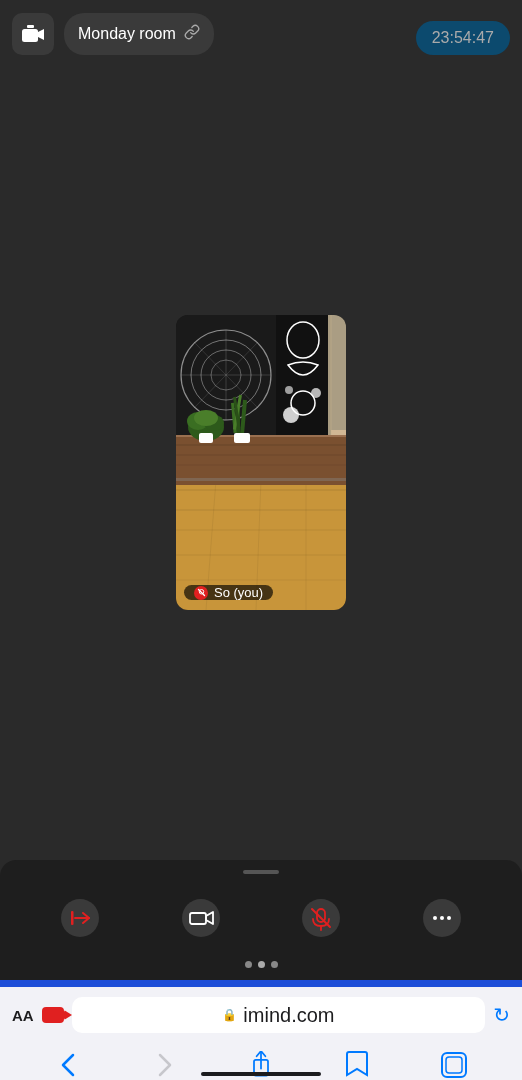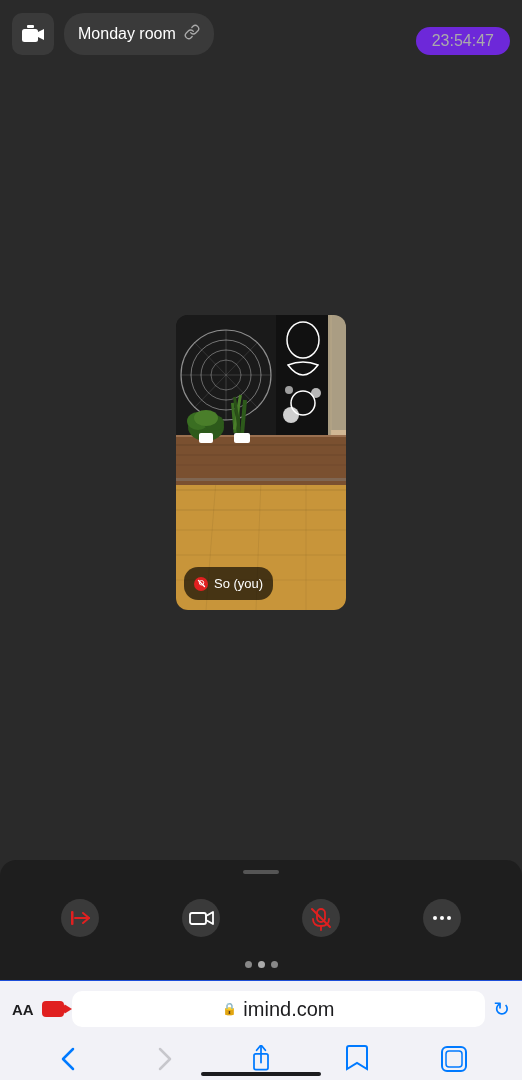--- a/index.html
+++ b/index.html
@@ -52,24 +52,24 @@
       color: #ffffff;
       font-size: 16px;
       font-weight: 500;
     }
     .link-icon {
       color: #aaaaaa;
       font-size: 16px;
     }
     .time-pill {
       margin-left: auto;
-      background: #6d28d9;
+      background: #0c4a6e;
       border-radius: 20px;
       padding: 8px 16px;
-      height: 28px;
+      height: 34px;
       display: flex;
       align-items: center;
     }
     .time-text {
       color: #aaaaaa;
       font-size: 16px;
       font-weight: 400;
     }
 
     
@@ -95,21 +95,21 @@
       background: #1a1a1a;
     }
 
     
     .name-badge {
       position: absolute;
       bottom: 10px;
       left: 8px;
       background: rgba(0,0,0,0.65);
       border-radius: 14px;
-      padding: 9px 10px;
+      padding: 0 10px;
       display: flex;
       align-items: center;
       gap: 6px;
     }
     .mute-icon-small {
       width: 14px;
       height: 14px;
       background: #e02020;
       border-radius: 50%;
       display: flex;
@@ -183,21 +183,21 @@
     }
 
     
     .browser-bar {
       position: absolute;
       bottom: 0;
       left: 0;
       right: 0;
       height: 100px;
       background: #f2f2f7;
-      border-top: 1px solid #1d4ed8;
+      border-top: 7px solid #1d4ed8;
       display: flex;
       flex-direction: column;
     }
 
     .url-bar {
       display: flex;
       align-items: center;
       padding: 10px 12px;
       gap: 8px;
     }

